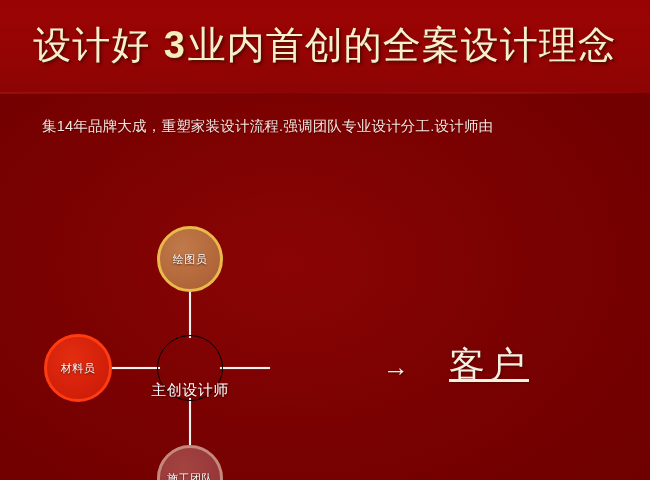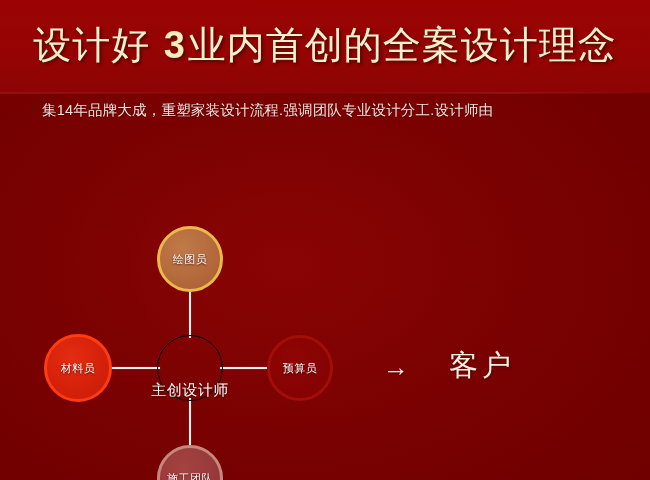--- a/index.html
+++ b/index.html
@@ -55,21 +55,21 @@
   .title .num {
     font-weight: bold;
     color: #f6edbe;
     padding: 0 2px;
   }
 
   
   .body-text {
     position: absolute;
     left: 42px;
-    top: 100px;
+    top: 116px;
     width: 580px;
     font-size: 14.5px;
     line-height: 21px;
     color: #f3e6df;
     text-shadow: 0 1px 1px rgba(60,0,0,.7);
     letter-spacing: .2px;
   }
   .body-text div { white-space: nowrap; }
 
   
@@ -152,26 +152,27 @@
     position: absolute;
     left: 383px; top: 308px;
     font-size: 26px;
     line-height: 30px;
     color: #f4efe6;
     text-shadow: 1px 1px 2px rgba(50,0,0,.7);
   }
   .client {
     position: absolute;
     left: 449px; top: 303px;
-    font-size: 29px;
+    font-size: 36px;
     line-height: 36px;
     letter-spacing: 4px;
     color: #f7efe2;
     text-shadow: 1px 1px 2px rgba(60,10,0,.75);
     white-space: nowrap;
+    text-decoration: underline;
   }
 </style>
 </head>
 <body>
 
 <div id="slide">
 
   <div class="bg-top"></div>
   <div class="bg-bottom"></div>
   <div class="bg-seam"></div>
@@ -197,23 +198,20 @@
     </div>
 
     <div class="node node-left">
       <span>材料员</span>
     </div>
 
     <div class="node node-center">
       <span>主创设计师</span>
     </div>
 
-    <div class="node node-right">
-      <span>预算员</span>
-    </div>
 
     <div class="node node-bottom">
       <span>施工团队</span>
     </div>
 
     <div class="arrow">→</div>
     <div class="client">客户</div>
 
   </div>
 </div>

